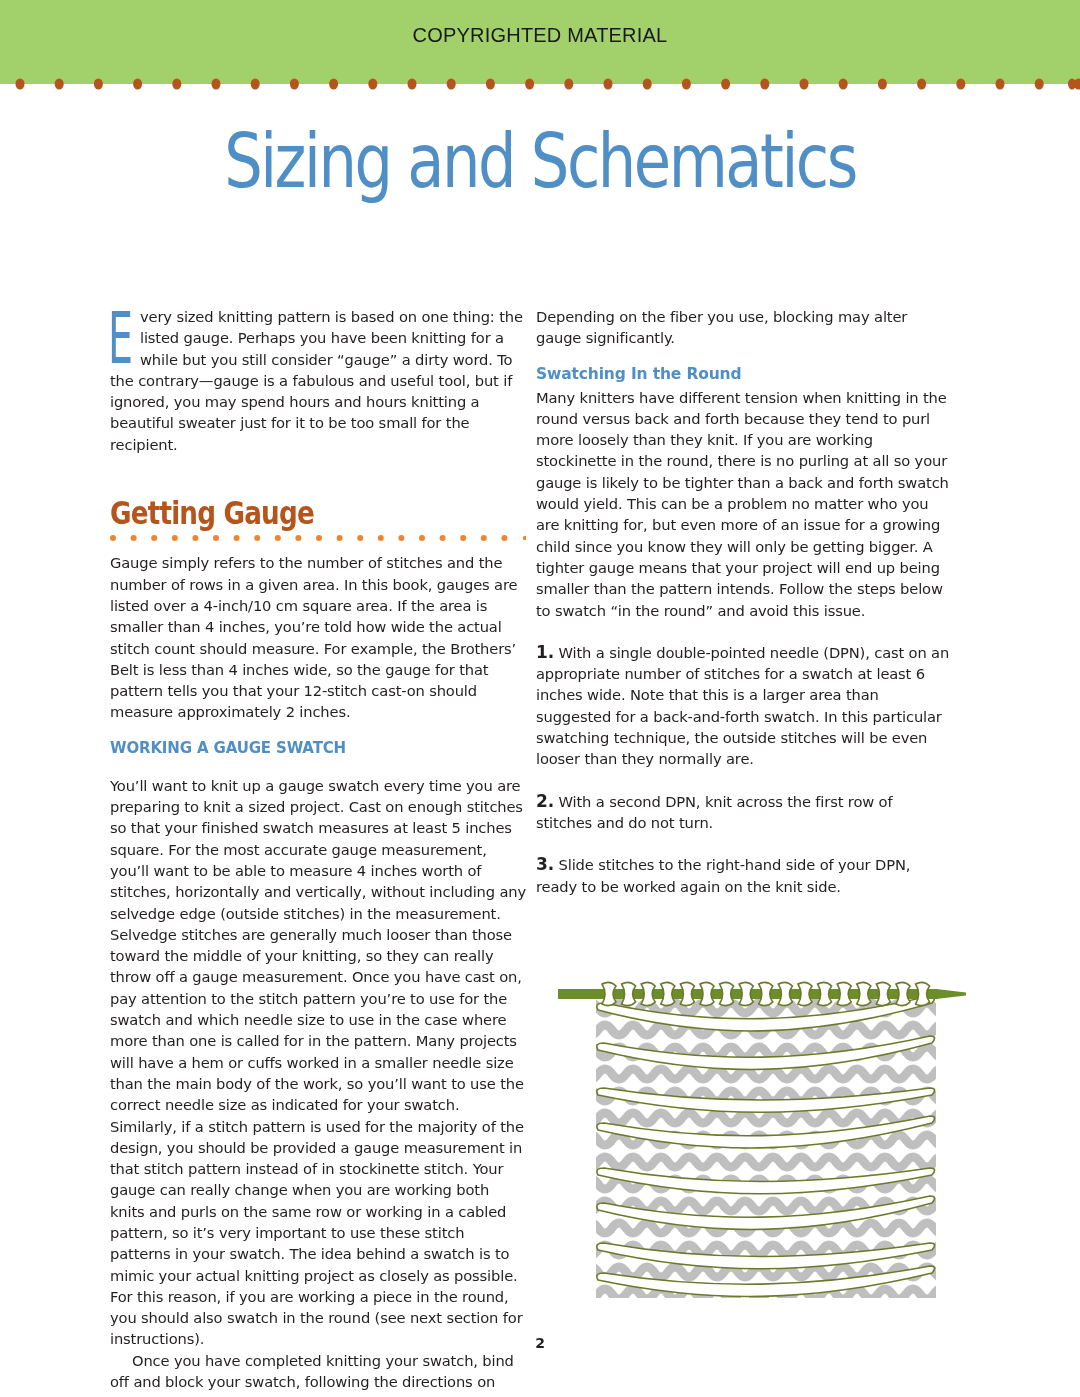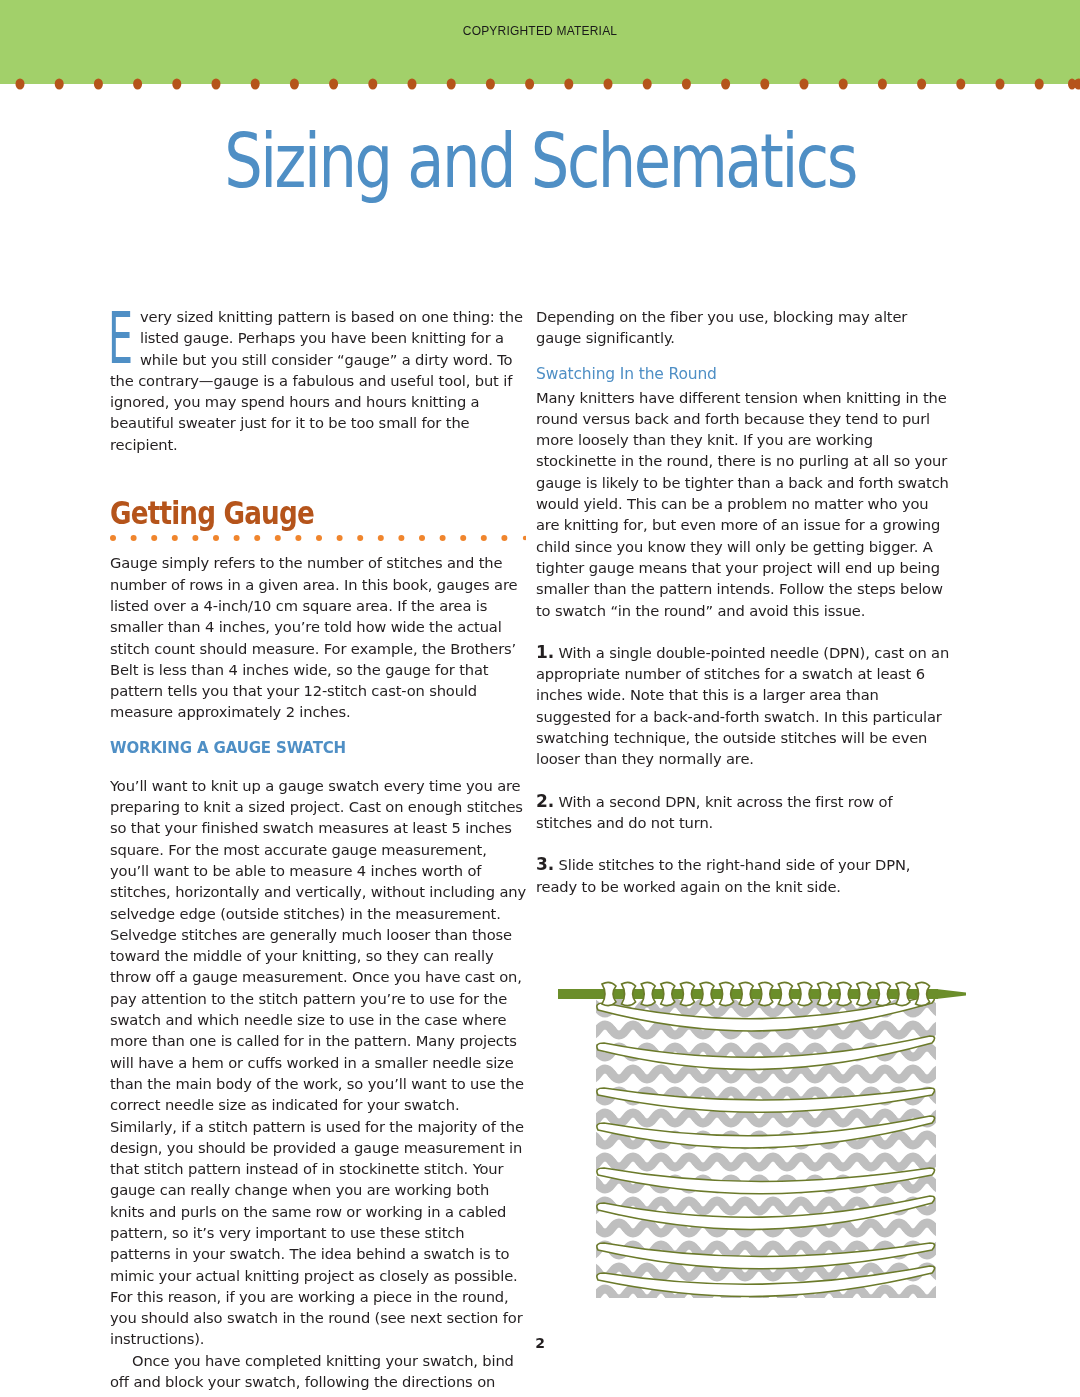--- a/index.html
+++ b/index.html
@@ -5,21 +5,21 @@
   * { box-sizing: border-box; margin: 0; padding: 0; }
   html, body { width: 1080px; height: 1397px; background: #ffffff; overflow: hidden; }
   body { position: relative; font-family: "DejaVu Sans", sans-serif; color: #231f20; }
 
   .top-banner {
     position: absolute; left: 0; top: 0; width: 1080px; height: 84px;
     background: #a2d06a;
   }
   .copyright {
     position: absolute; left: 0; top: 24px; width: 1080px; text-align: center;
-    font-family: "Liberation Sans", sans-serif; font-size: 12px; color: #1a1a1a; letter-spacing: 0.2px;
+    font-family: "Liberation Sans", sans-serif; font-size: 20px; color: #1a1a1a; letter-spacing: 0.2px;
   }
   .banner-dots {
     position: absolute; left: 0; top: 77px; width: 1080px; height: 14px;
   }
 
   .page-title {
     position: absolute; left: 0; top: 118px; width: 1080px; text-align: center;
     font-family: "DejaVu Sans", sans-serif; font-weight: normal;
     font-size: 74px; color: #4f8fc5; letter-spacing: -3px;
     transform: scaleX(0.82); transform-origin: center;
@@ -39,21 +39,21 @@
   .section-heading {
     margin-top: 40px; font-size: 32px; line-height: 36px; color: #b5541b;
     transform: scaleX(0.82); transform-origin: left; letter-spacing: -1px; white-space: nowrap;
   }
   .section-dots { height: 10px; margin-top: 2px; margin-bottom: 4px; }
 
   .subhead-caps {
     margin-top: 14px; margin-bottom: 16px; font-weight: bold; color: #4f8fc5; font-size: 15px; line-height: 22px;
   }
   .subhead-title {
-    margin-top: 14px; margin-bottom: 2px; font-weight: normal; color: #4f8fc5; font-size: 15.5px; line-height: 22px;
+    margin-top: 14px; margin-bottom: 2px; font-weight: bold; color: #4f8fc5; font-size: 15.5px; line-height: 22px;
   }
   .indent { text-indent: 22px; }
 
   .step { margin-top: 21px; }
   .step-num { font-weight: bold; font-size: 17px; }
   .it { }
 
   .illustration { position: absolute; left: 558px; top: 980px; width: 410px; height: 318px; }
 
   .page-number {

